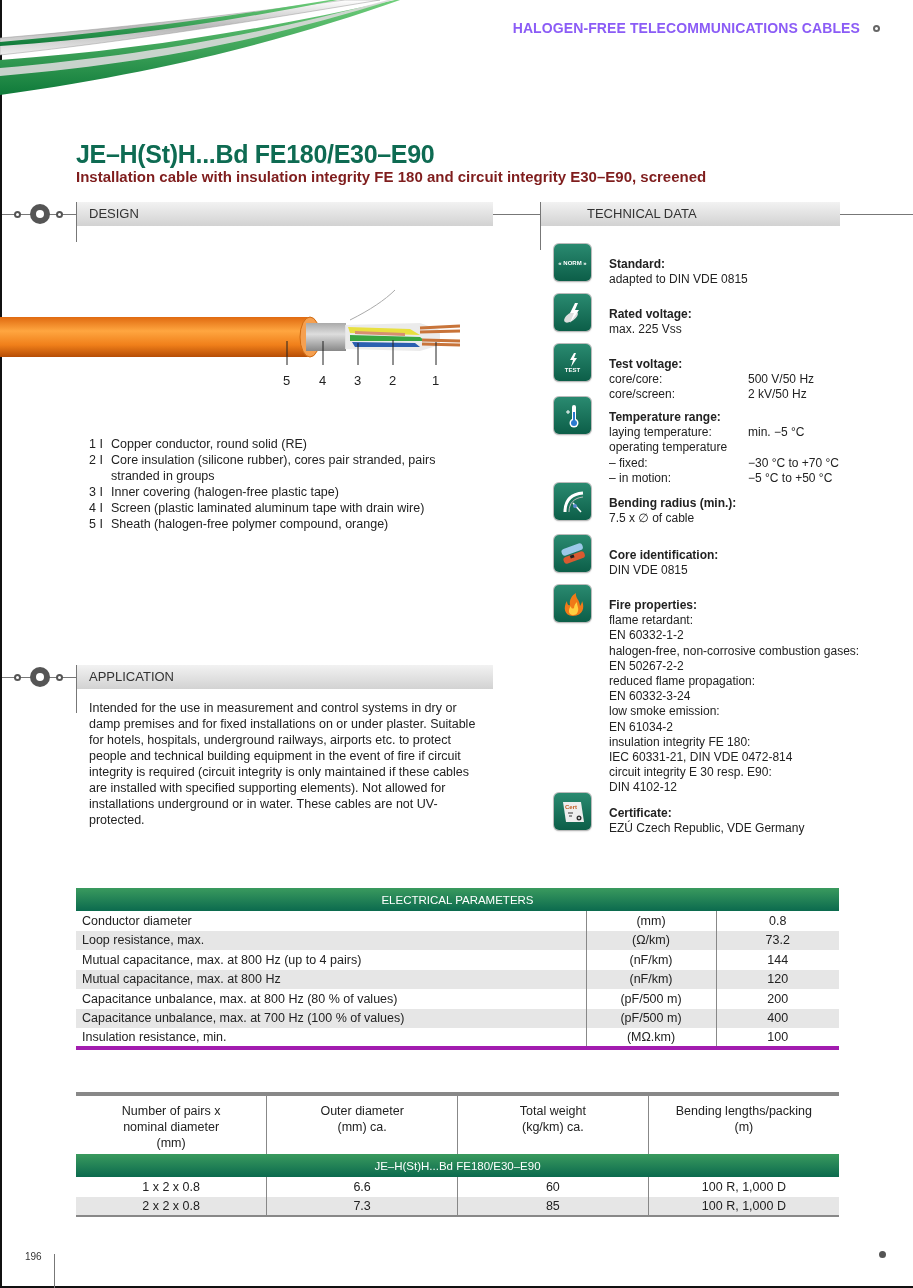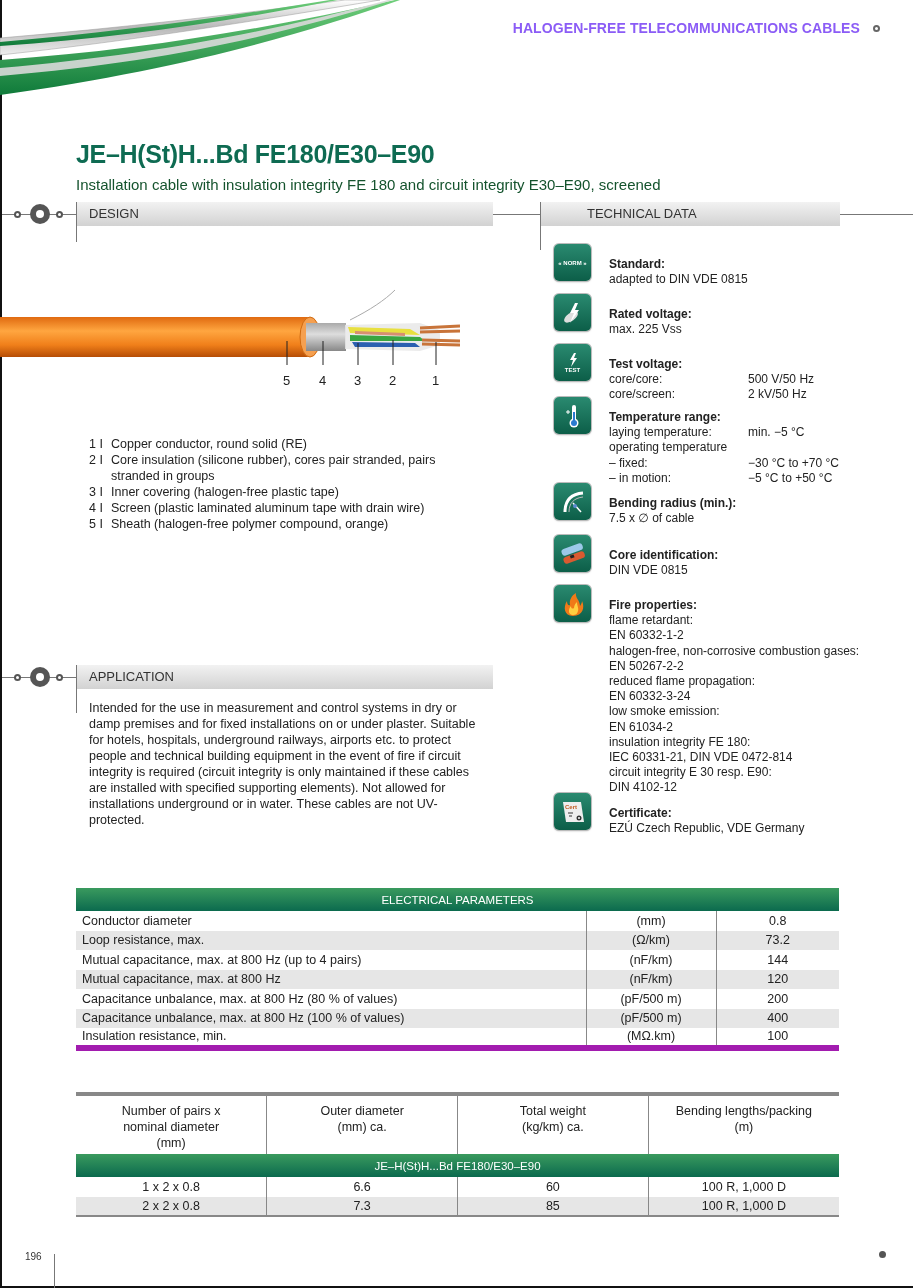--- a/index.html
+++ b/index.html
@@ -8,21 +8,21 @@
 
   .left-edge { position: absolute; left: 0; top: 0; width: 2px; height: 1288px; background: #111; }
   .bottom-edge { position: absolute; left: 0; bottom: 0; width: 913px; height: 2px; background: #111; }
 
   .swoosh { position: absolute; left: 0; top: 0; width: 400px; height: 100px; }
 
   .section-label { position: absolute; right: 53px; top: 20px; font-size: 14px; font-weight: bold; color: #8b5cf6; letter-spacing: 0.1px; }
   .dot-icon { position: absolute; width: 7px; height: 7px; border-radius: 50%; border: 2px solid #666; background: #fff; }
 
   .title { position: absolute; left: 76px; top: 140px; font-size: 25px; font-weight: bold; color: #0e6b52; letter-spacing: -0.3px; }
-  .subtitle { position: absolute; left: 76px; top: 176px; font-size: 15px; font-weight: normal; color: #14532d; }
+  .subtitle { position: absolute; left: 76px; top: 168px; font-size: 15px; font-weight: bold; color: #7f1d1d; }
 
   .hdr-bar { position: absolute; height: 24px; background: linear-gradient(#f2f2f2, #d2d2d2); font-size: 13px; color: #333; padding: 4px 0 0 12px; }
   .hline { position: absolute; height: 1px; background: #777; }
   .vline { position: absolute; width: 1px; background: #777; }
   .knob { position: absolute; border-radius: 50%; background: #555; }
   .knob-hole { position: absolute; border-radius: 50%; background: #fff; }
 
   .cable { position: absolute; left: 0; top: 285px; width: 480px; height: 110px; }
   .cable-num { position: absolute; top: 373px; font-size: 13px; color: #222; }
 
@@ -39,21 +39,21 @@
   .kv { display: flex; }
   .kv .k { width: 139px; flex: none; }
 
   table { border-collapse: collapse; }
   .elec { position: absolute; left: 76px; top: 888px; width: 763px; font-size: 12.5px; }
   .elec th { height: 23px; background: linear-gradient(#3a9a5e, #0b6a4e); color: #fff; font-weight: normal; font-size: 11.5px; text-align: center; }
   .elec td { height: 19.5px; padding: 0 6px; border-right: 1px solid #888; }
   .elec td:last-child { border-right: none; }
   .elec tr.alt td { background: #e6e6e6; }
   .elec td.c { text-align: center; }
-  .elec tr:last-child td { border-bottom: 6px solid #a21caf; }
+  .elec tr:last-child td { border-bottom: 4px solid #a21caf; }
   .elec td.name { width: 510px; }
   .elec td.unit { width: 130px; }
 
   .dims { position: absolute; left: 76px; top: 1092px; width: 763px; font-size: 12.5px; border-top: 4px solid #888; }
   .dims th { font-weight: normal; text-align: center; vertical-align: top; padding-top: 7px; height: 60px; line-height: 16px; border-right: 1px solid #888; width: 25%; }
   .dims th:last-child { border-right: none; }
   .dims tr.group td { height: 23px; background: linear-gradient(#3a9a5e, #0b6a4e); color: #fff; text-align: center; font-size: 11.5px; border-right: none; }
   .dims td { height: 19.5px; text-align: center; border-right: 1px solid #888; }
   .dims td:last-child { border-right: none; }
   .dims tr.alt td { background: #e6e6e6; }
@@ -357,21 +357,21 @@
         <td class="name">Mutual capacitance, max. at 800 Hz</td>
         <td class="unit c">(nF/km)</td>
         <td class="c">120</td>
       </tr>
       <tr>
         <td class="name">Capacitance unbalance, max. at 800 Hz (80 % of values)</td>
         <td class="unit c">(pF/500 m)</td>
         <td class="c">200</td>
       </tr>
       <tr class="alt">
-        <td class="name">Capacitance unbalance, max. at 800 Hz (100 % of values)</td>
+        <td class="name">Capacitance unbalance, max. at 700 Hz (100 % of values)</td>
         <td class="unit c">(pF/500 m)</td>
         <td class="c">400</td>
       </tr>
       <tr>
         <td class="name">Insulation resistance, min.</td>
         <td class="unit c">(MΩ.km)</td>
         <td class="c">100</td>
       </tr>
     </tbody>
 </table>

